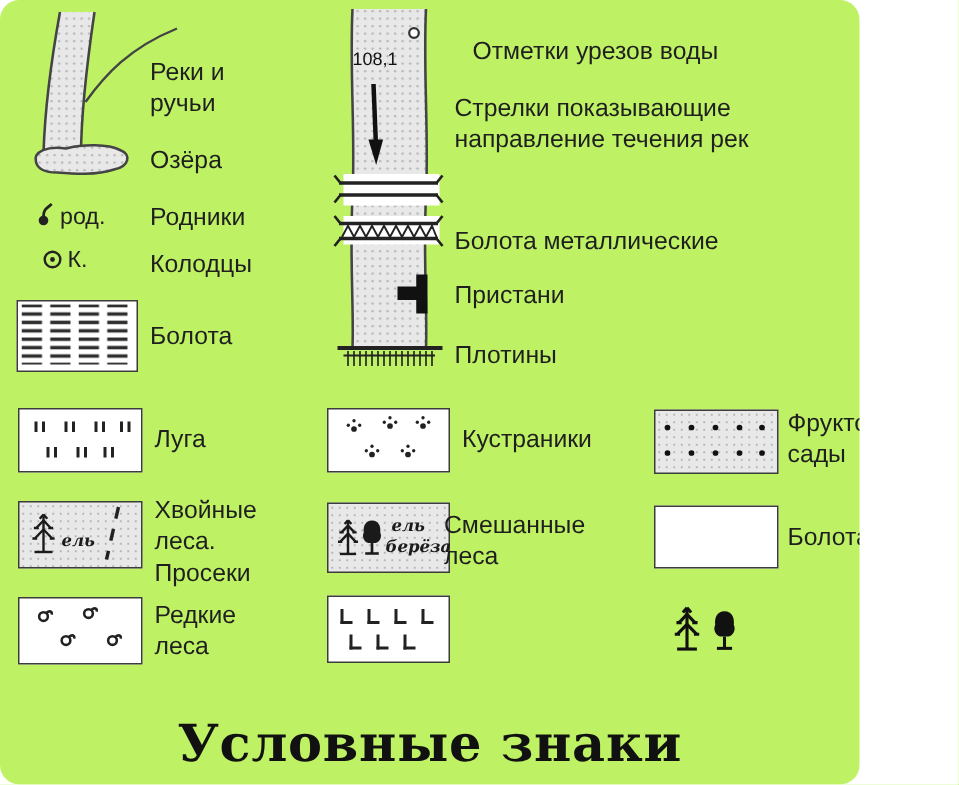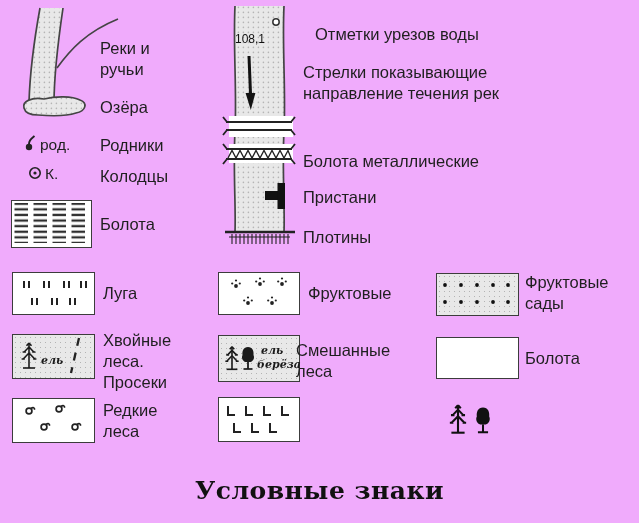--- a/index.html
+++ b/index.html
@@ -1,31 +1,31 @@
 <!DOCTYPE html>
 <html><head>
 <meta charset="utf-8">
 <style>
   html,body{margin:0;padding:0;background:#fff;}
-  #canvas{position:relative;width:639px;height:523px;background:#f0abfc;overflow:hidden;
-          font-family:"Liberation Sans",sans-serif;color:#1f1f1f;}
+  #canvas{position:relative;width:573px;height:523px;background:#bef264;overflow:hidden;
+          font-family:"Liberation Sans",sans-serif;color:#1f1f1f;border-radius:13px;}
   .lbl{position:absolute;font-size:16.5px;line-height:1.27;white-space:pre-line;color:#1f1f1f;}
   .cap{position:absolute;font-size:15.5px;color:#1f1f1f;}
   .box{position:absolute;border:1.8px solid #3c3c3c;box-sizing:border-box;background:#fff;}
   .stipple{background-color:#e8e8e8;
            background-image:radial-gradient(#b3b3b3 0.8px, rgba(0,0,0,0) 0.9px);
            background-size:5px 5px;}
   .tickpair{position:absolute;width:8px;height:7px;}
   .tickpair i{position:absolute;top:0;width:2px;height:6.5px;background:#222;}
   .tickpair i.a{left:0}.tickpair i.b{left:5px}
   .stumpL{position:absolute;width:6px;height:8px;border-left:2.6px solid #222;border-bottom:2.6px solid #222;}
   .cursive{position:absolute;font-family:"DejaVu Serif",serif;font-style:italic;font-weight:bold;
            font-size:11px;color:#1a1a1a;white-space:nowrap;}
   .title{position:absolute;left:0;right:0;text-align:center;font-family:"DejaVu Serif",serif;
-         font-weight:bold;font-size:25px;letter-spacing:0.5px;color:#111;}
+         font-weight:bold;font-size:34px;letter-spacing:0.5px;color:#111;}
   svg{position:absolute;overflow:visible;}
 </style>
 </head>
 <body>
 
 <div id="canvas">
 
   <svg style="left:18px;top:6px" width="110" height="105" viewBox="0 0 110 105">
     <defs>
       <pattern id="dots" width="5" height="5" patternUnits="userSpaceOnUse">
@@ -226,21 +226,21 @@
           </g>
         <g transform="translate(48,23)">
             <circle cx="5" cy="7" r="1.9"></circle>
             <circle cx="5" cy="1.5" r="1.1"></circle>
             <circle cx="1.2" cy="4.5" r="1.1"></circle>
             <circle cx="8.8" cy="4.5" r="1.1"></circle>
           </g>
       </g>
     </svg>
   </div>
-  <div class="lbl" style="left:308px;top:283px">Фруктовые</div>
+  <div class="lbl" style="left:308px;top:283px">Кустраники</div>
 
   <div class="box stipple" style="left:218px;top:335px;width:82px;height:47px">
     <svg style="left:4px;top:9px" width="18" height="27" viewBox="0 0 20 30">
       <g stroke="#1a1a1a" stroke-width="1.8" fill="none">
         <path d="M10 2 V27"></path>
         <path d="M10 2 L7.5 4.8 M10 2 L12.5 4.8"></path>
         <path d="M10 6 L5.2 11 M10 6 L14.8 11 M3.6 11 H6.8 M13.2 11 H16.4"></path>
         <path d="M10 12 L4.2 18 M10 12 L15.8 18 M2.6 18 H5.8 M14.2 18 H17.4"></path>
         <path d="M4 27 H16"></path>
       </g>

